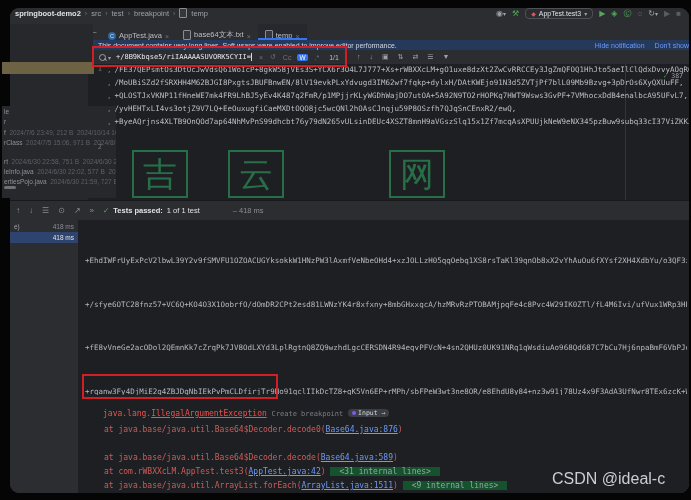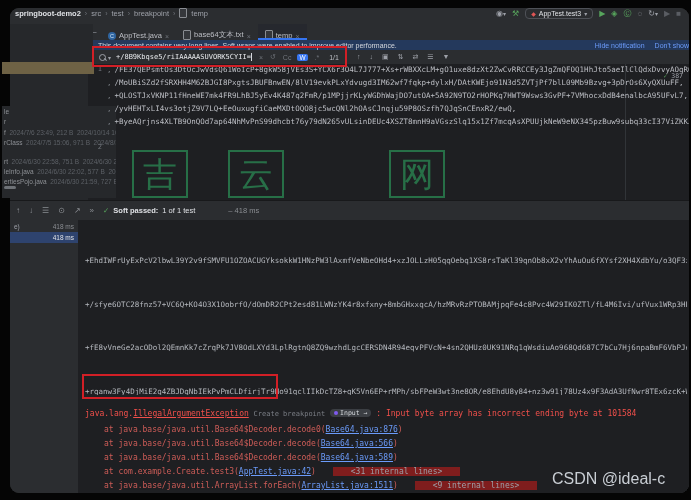--- a/index.html
+++ b/index.html
@@ -75,29 +75,29 @@
             display:flex;align-items:center;}
   .tree-row .time{margin-left:auto;padding-right:4px;color:#8a8d92;}
   .tree-row.sel{background:#2e436e;color:#dfe1e5;}
   .tree-row.sel .time{color:#dfe1e5;}
   #consolebg{position:absolute;left:68px;top:19px;right:0;bottom:0;background:#1e1f22;}
   #clines{position:absolute;left:75px;top:24px;right:2px;height:170px;overflow:hidden;
           font-size:7.5px;line-height:14.55px;color:#b6b9bf;white-space:pre;}
   #clines div{height:14.55px;overflow:hidden;}
   
   #exline{position:absolute;left:75px;top:208px;right:0;font-size:8px;white-space:nowrap;overflow:hidden;}
-  .red{color:#f2504b;} .redu{color:#f2504b;text-decoration:underline;}
+  .red{color:#f2504b;margin-left:18px;} .redu{color:#f2504b;text-decoration:underline;}
   .bp{color:#7a7e85;font-size:7px;}
   .badge{display:inline-flex;align-items:center;gap:2px;background:#3b3e43;border-radius:6px;
          padding:0 4px;font-size:6.5px;color:#d5d8dd;vertical-align:1px;}
   .badge .dot{width:4px;height:4px;border-radius:50%;background:#7f5af0;display:inline-block;}
   .stk{position:absolute;left:94px;right:8px;height:14px;font-size:8px;color:#cf5d58;
        white-space:nowrap;overflow:hidden;}
   .stk a{color:#6b9bfa;text-decoration:underline;}
-  .stk .chip{background:#7f1d1d;color:#9da0a8;margin-left:12px;padding:0 18px;}
+  .stk .chip{background:#14532d;color:#9da0a8;margin-left:0;padding:0 9px;}
   
   #bg-olive{position:absolute;left:2px;top:62px;width:92px;height:12px;background:#6e6245;z-index:2;}
   #bg-files{position:absolute;left:2px;top:106px;width:114px;height:92px;background:#26282b;z-index:2;
             overflow:hidden;}
   .frow{position:absolute;left:2px;font-size:6.5px;white-space:pre;color:#5c6066;}
   .frow .nm{color:#8e9196;}
   #bg-thumb{position:absolute;left:2px;top:80px;width:12px;height:3px;border-radius:2px;background:#6e7277;}
   
   .annot{position:absolute;border:2px solid #d21f26;z-index:8;}
   #annot-search{left:92px;top:46px;width:251px;height:17px;}
@@ -215,21 +215,21 @@
   <div id="tests">
     <div id="ttool">
       <span>↑</span>
       <span>↓</span>
       <span>☰</span>
       <span>⊙</span>
       <span>↗</span>
       <span>»</span>
       <span id="tstatus">
         <span class="chk">✓</span>
-        <span class="b">Soft passed:</span>
+        <span class="b">Tests passed:</span>
         <span class="t">1 of 1 test</span>
         <span class="d">– 418 ms</span>
       </span>
     </div>
     <div class="tree-row" style="top:20px">
       <span style="padding-left:4px">e)</span>
       <span class="time">418 ms</span>
     </div>
     <div class="tree-row sel" style="top:31px">
       <span style="padding-left:4px"></span>
@@ -252,35 +252,31 @@
       
     </div>
 
     <div id="exline" class="mono">
       <span class="red">java.lang.</span><span class="redu">IllegalArgumentException</span>
       <span class="bp">Create breakpoint</span>
       <span class="badge">
           <span class="dot"></span>
           <span>Input →</span>
         </span>
-      <span class="red"> : Input byte array has incorrect ending byte at 101584</span>
     </div>
 
     <div class="stk mono" style="top:224px">
       <span>at java.base/java.util.Base64$Decoder.decode0(</span><a>Base64.java:876</a><span>)</span>
     </div>
-    <div class="stk mono" style="top:238px">
-      <span>at java.base/java.util.Base64$Decoder.decode(</span><a>Base64.java:566</a><span>)</span>
-    </div>
     <div class="stk mono" style="top:252px">
       <span>at java.base/java.util.Base64$Decoder.decode(</span><a>Base64.java:589</a><span>)</span>
     </div>
     <div class="stk mono" style="top:266px">
       
-      <span>at com.example.Create.test3(</span><a>AppTest.java:42</a><span>)</span>
+      <span>at com.rWBXXcLM.AppTest.test3(</span><a>AppTest.java:42</a><span>)</span>
       <span class="chip">&lt;31 internal lines&gt;</span>
     </div>
     <div class="stk mono" style="top:280px">
       
       <span>at java.base/java.util.ArrayList.forEach(</span><a>ArrayList.java:1511</a><span>)</span>
       <span class="chip">&lt;9 internal lines&gt;</span>
     </div>
 
   </div>
 </div>

